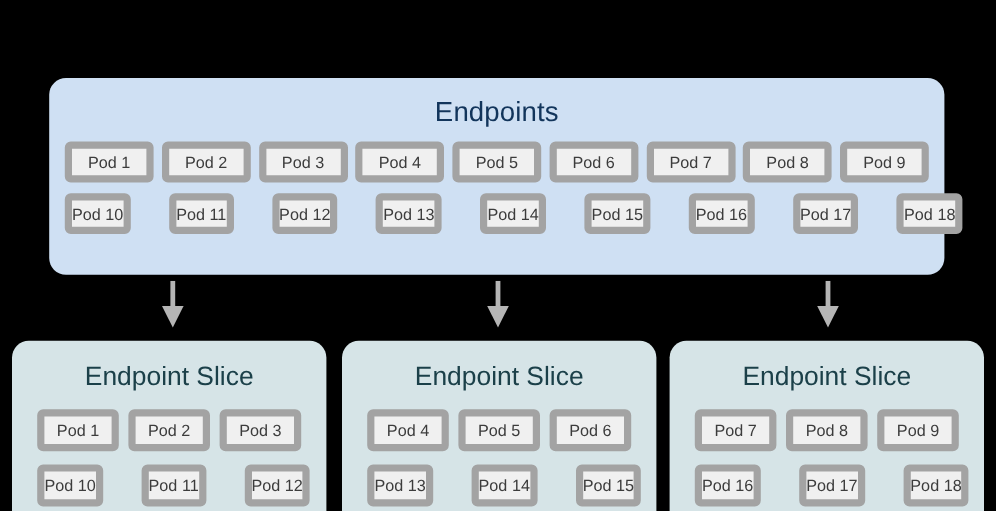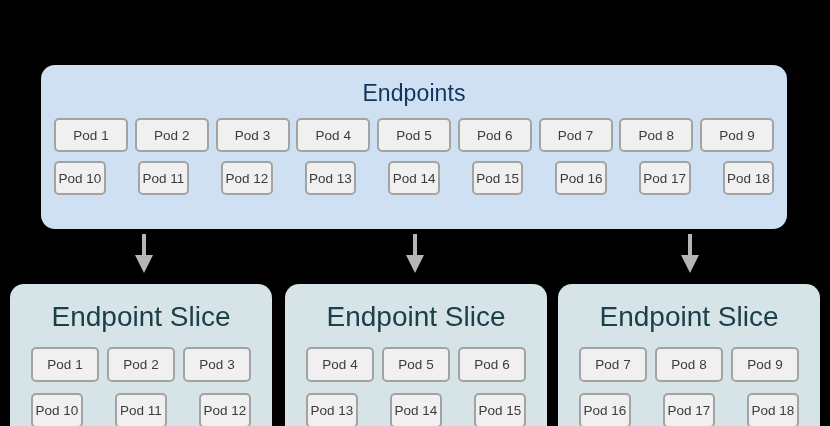--- a/index.html
+++ b/index.html
@@ -50,21 +50,21 @@
   }
   .pod-row {
     display: flex;
     justify-content: space-between;
     margin-bottom: 9px;
   }
   .pod-row:last-child { margin-bottom: 0; gap: 32px; }
 
   .pod-chip {
     background: #f0f0f0;
-    border: 2px solid #a3a3a3;
+    border: 6px solid #a3a3a3;
     border-radius: 5px;
     color: #3c3c3c;
     font-size: 13.5px;
     font-family: "Liberation Sans", sans-serif;
     display: flex;
     align-items: center;
     justify-content: center;
     box-sizing: border-box;
     white-space: nowrap;
   }
@@ -96,21 +96,21 @@
     box-sizing: border-box;
     box-shadow: 0 1px 2px rgba(0,0,0,0.18);
   }
   .slice-1 { left: 10px; }
   .slice-2 { left: 285px; }
   .slice-3 { left: 558px; }
 
   .slice-title {
     text-align: center;
     color: #1b4049;
-    font-size: 28px;
+    font-size: 22px;
     font-weight: 400;
     padding-top: 19px;
     line-height: 1;
     font-family: "Liberation Sans", sans-serif;
   }
   .slice-rows {
     padding: 16px 21px 0 21px;
   }
   .slice-panel .pod-row { margin-bottom: 11px; }
   .slice-panel .pod-chip {

